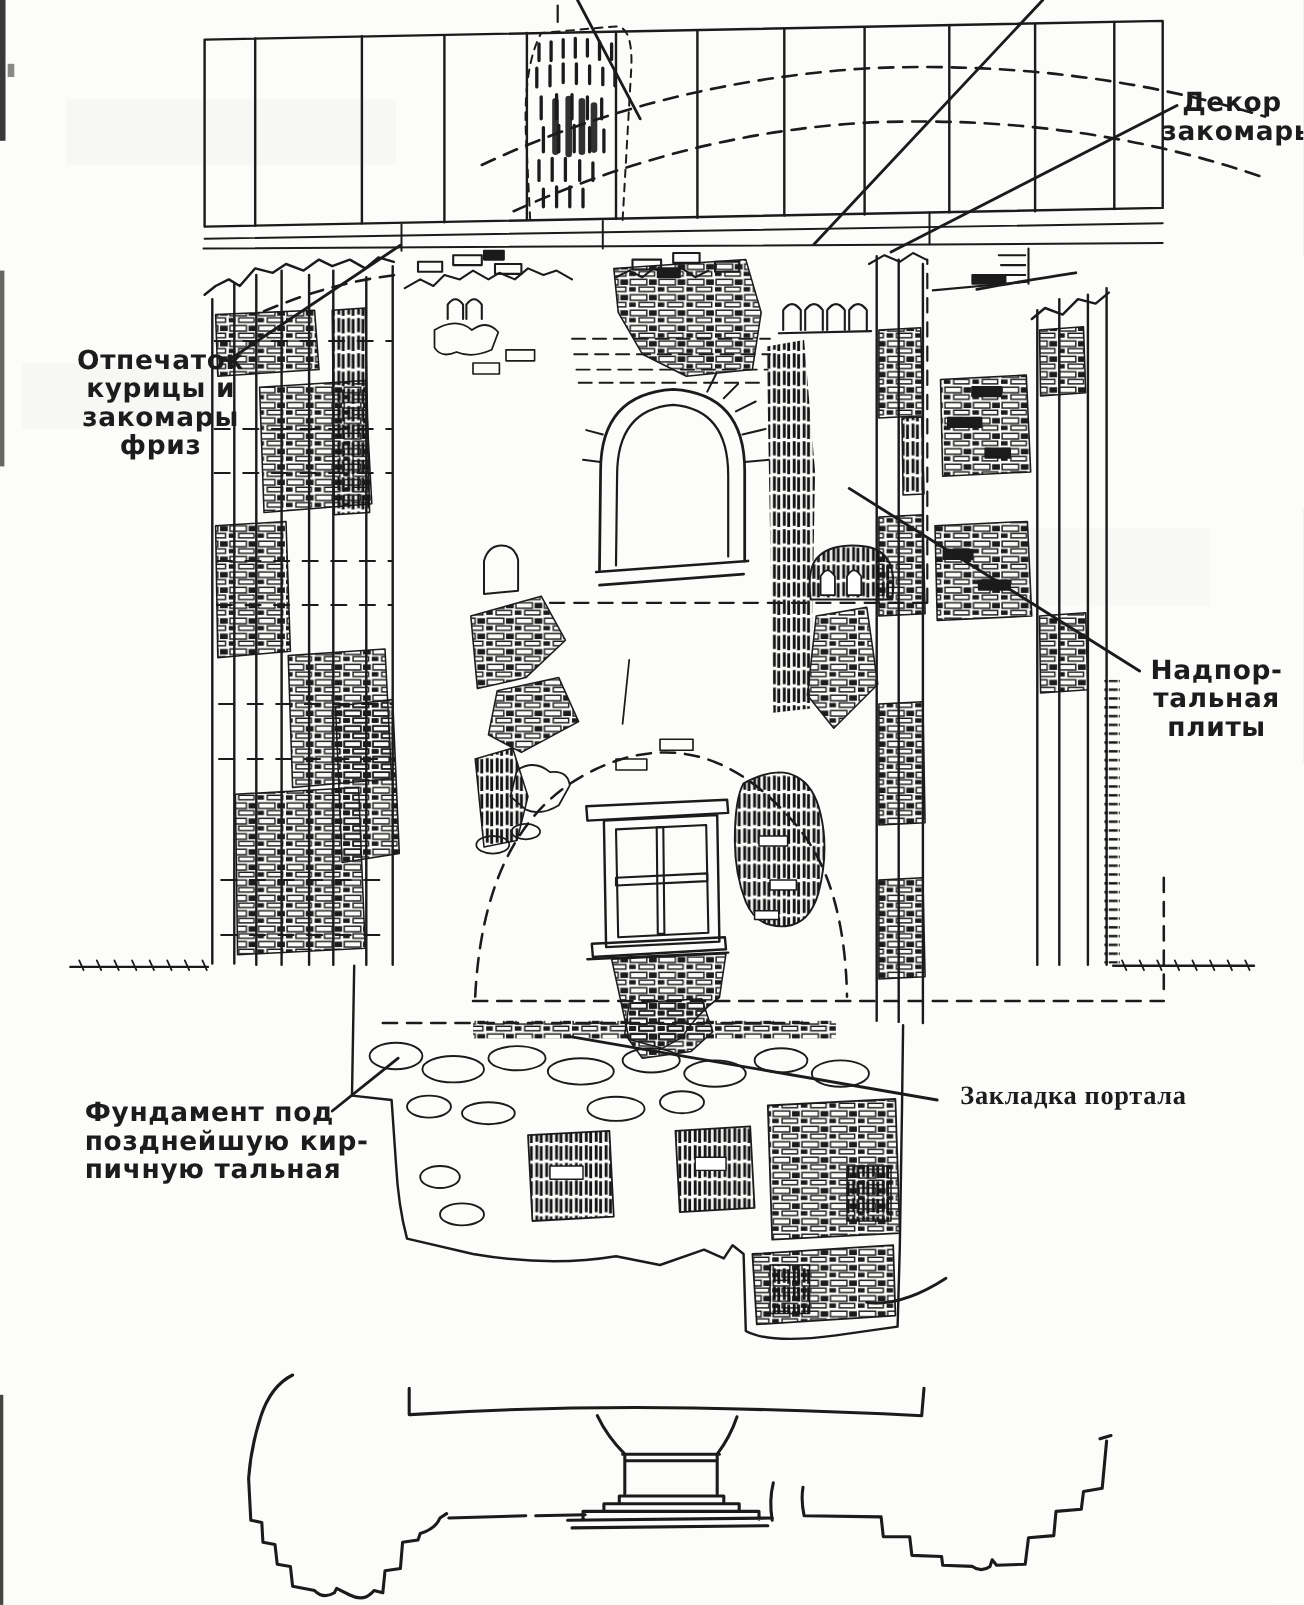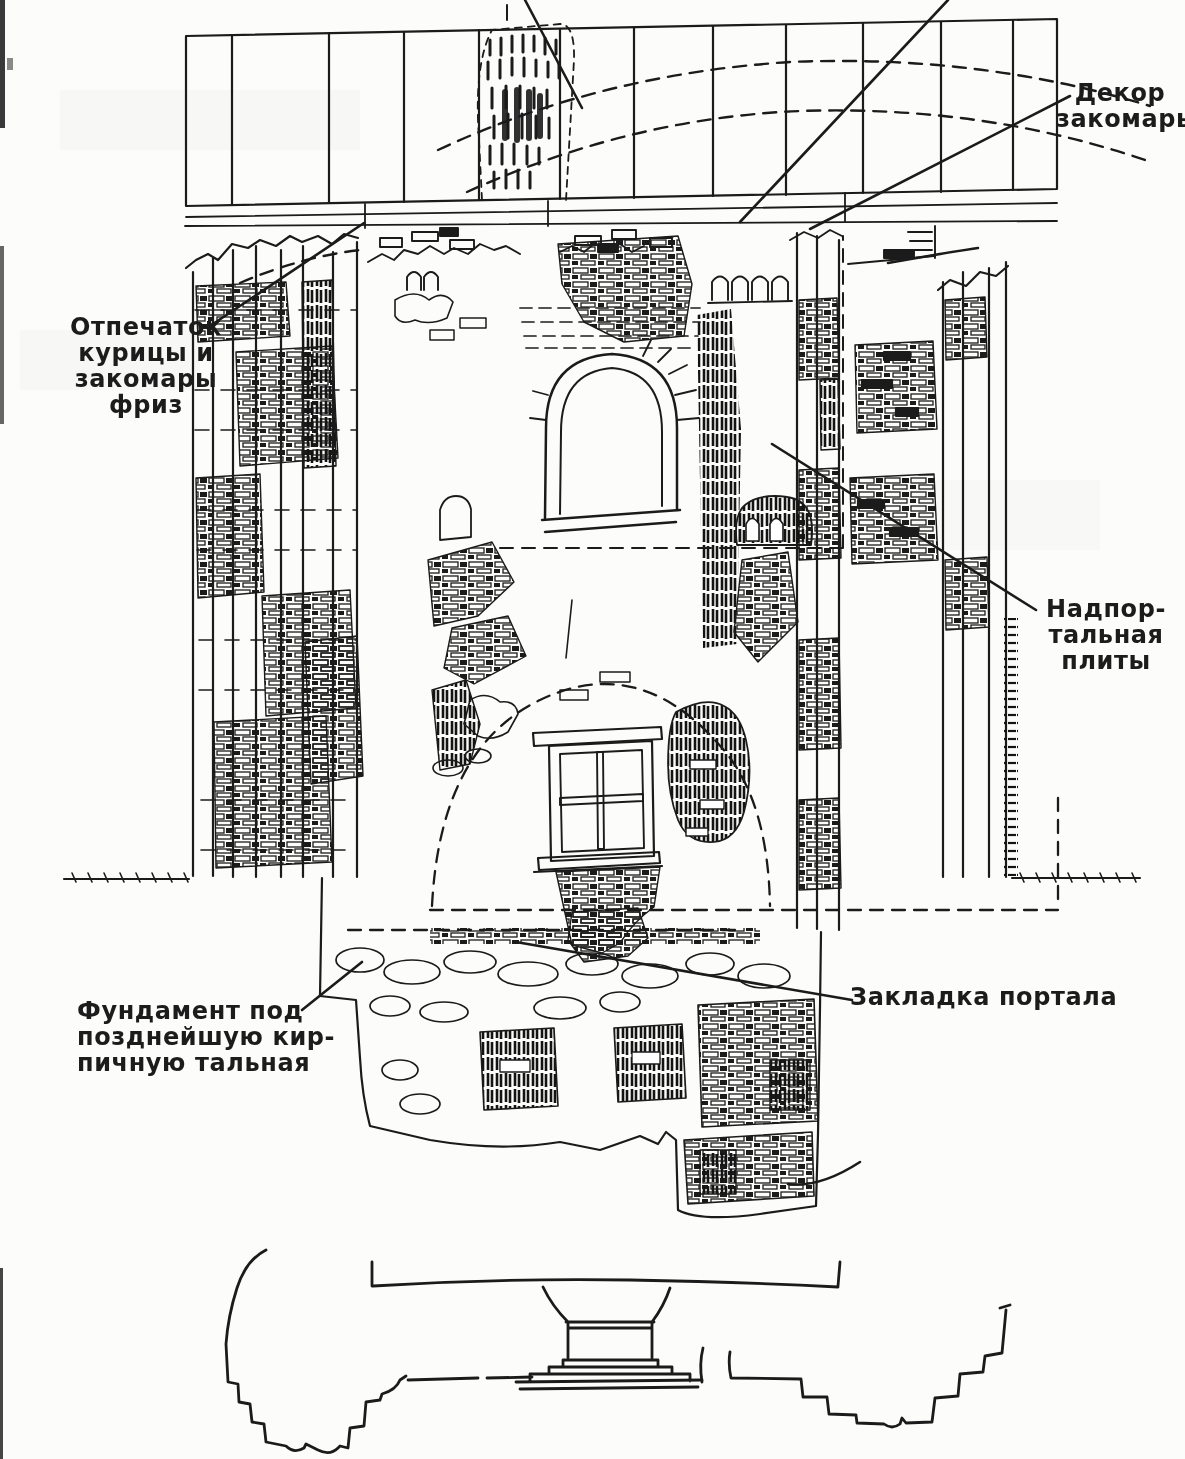--- a/index.html
+++ b/index.html
@@ -257,18 +257,18 @@
   <div>тальная</div>
   <div>плиты</div>
 </div>
 
 <div class="lbl" style="left:77px;top:998px;width:252px;">
   <div>Фундамент под</div>
   <div>позднейшую кир-</div>
   <div>пичную тальная</div>
 </div>
 
-<div class="lbl" style="left:850px;top:984px;">
+<div class="lbl" style="left:873px;top:984px;font-family:Liberation Serif, serif;">
   <div>Закладка портала</div>
 </div>
 
 
 </div>
 
 </body></html>

